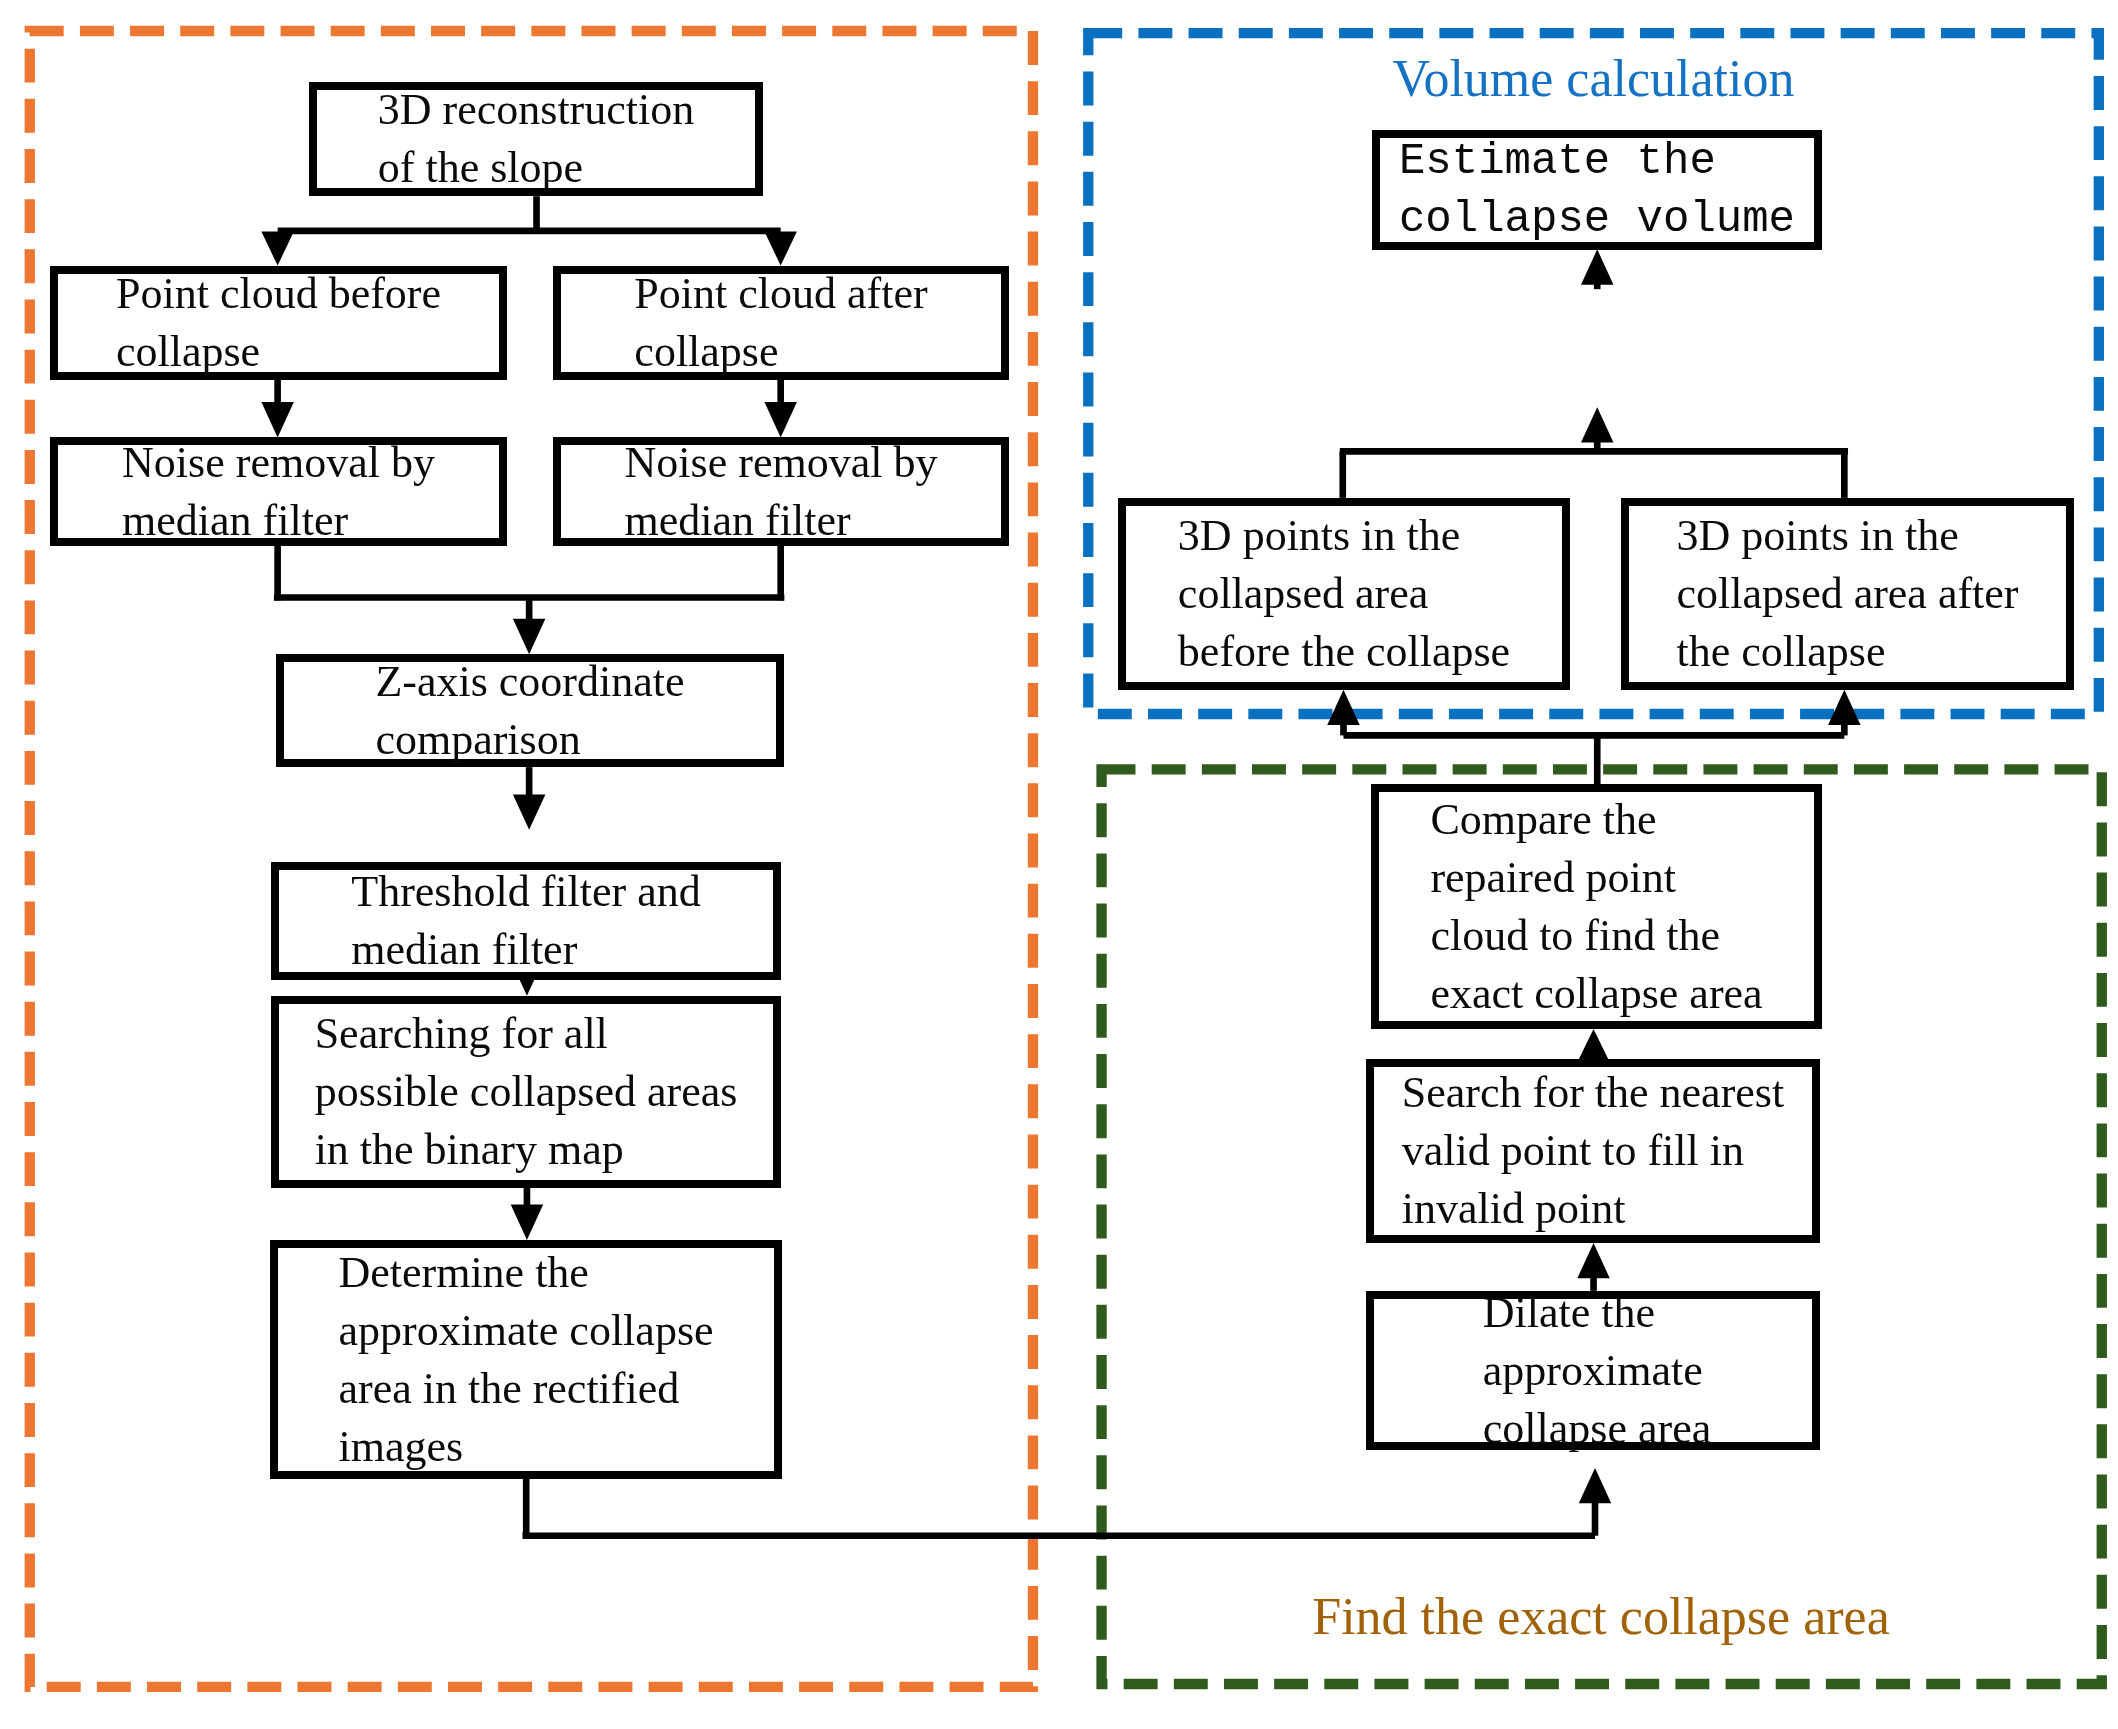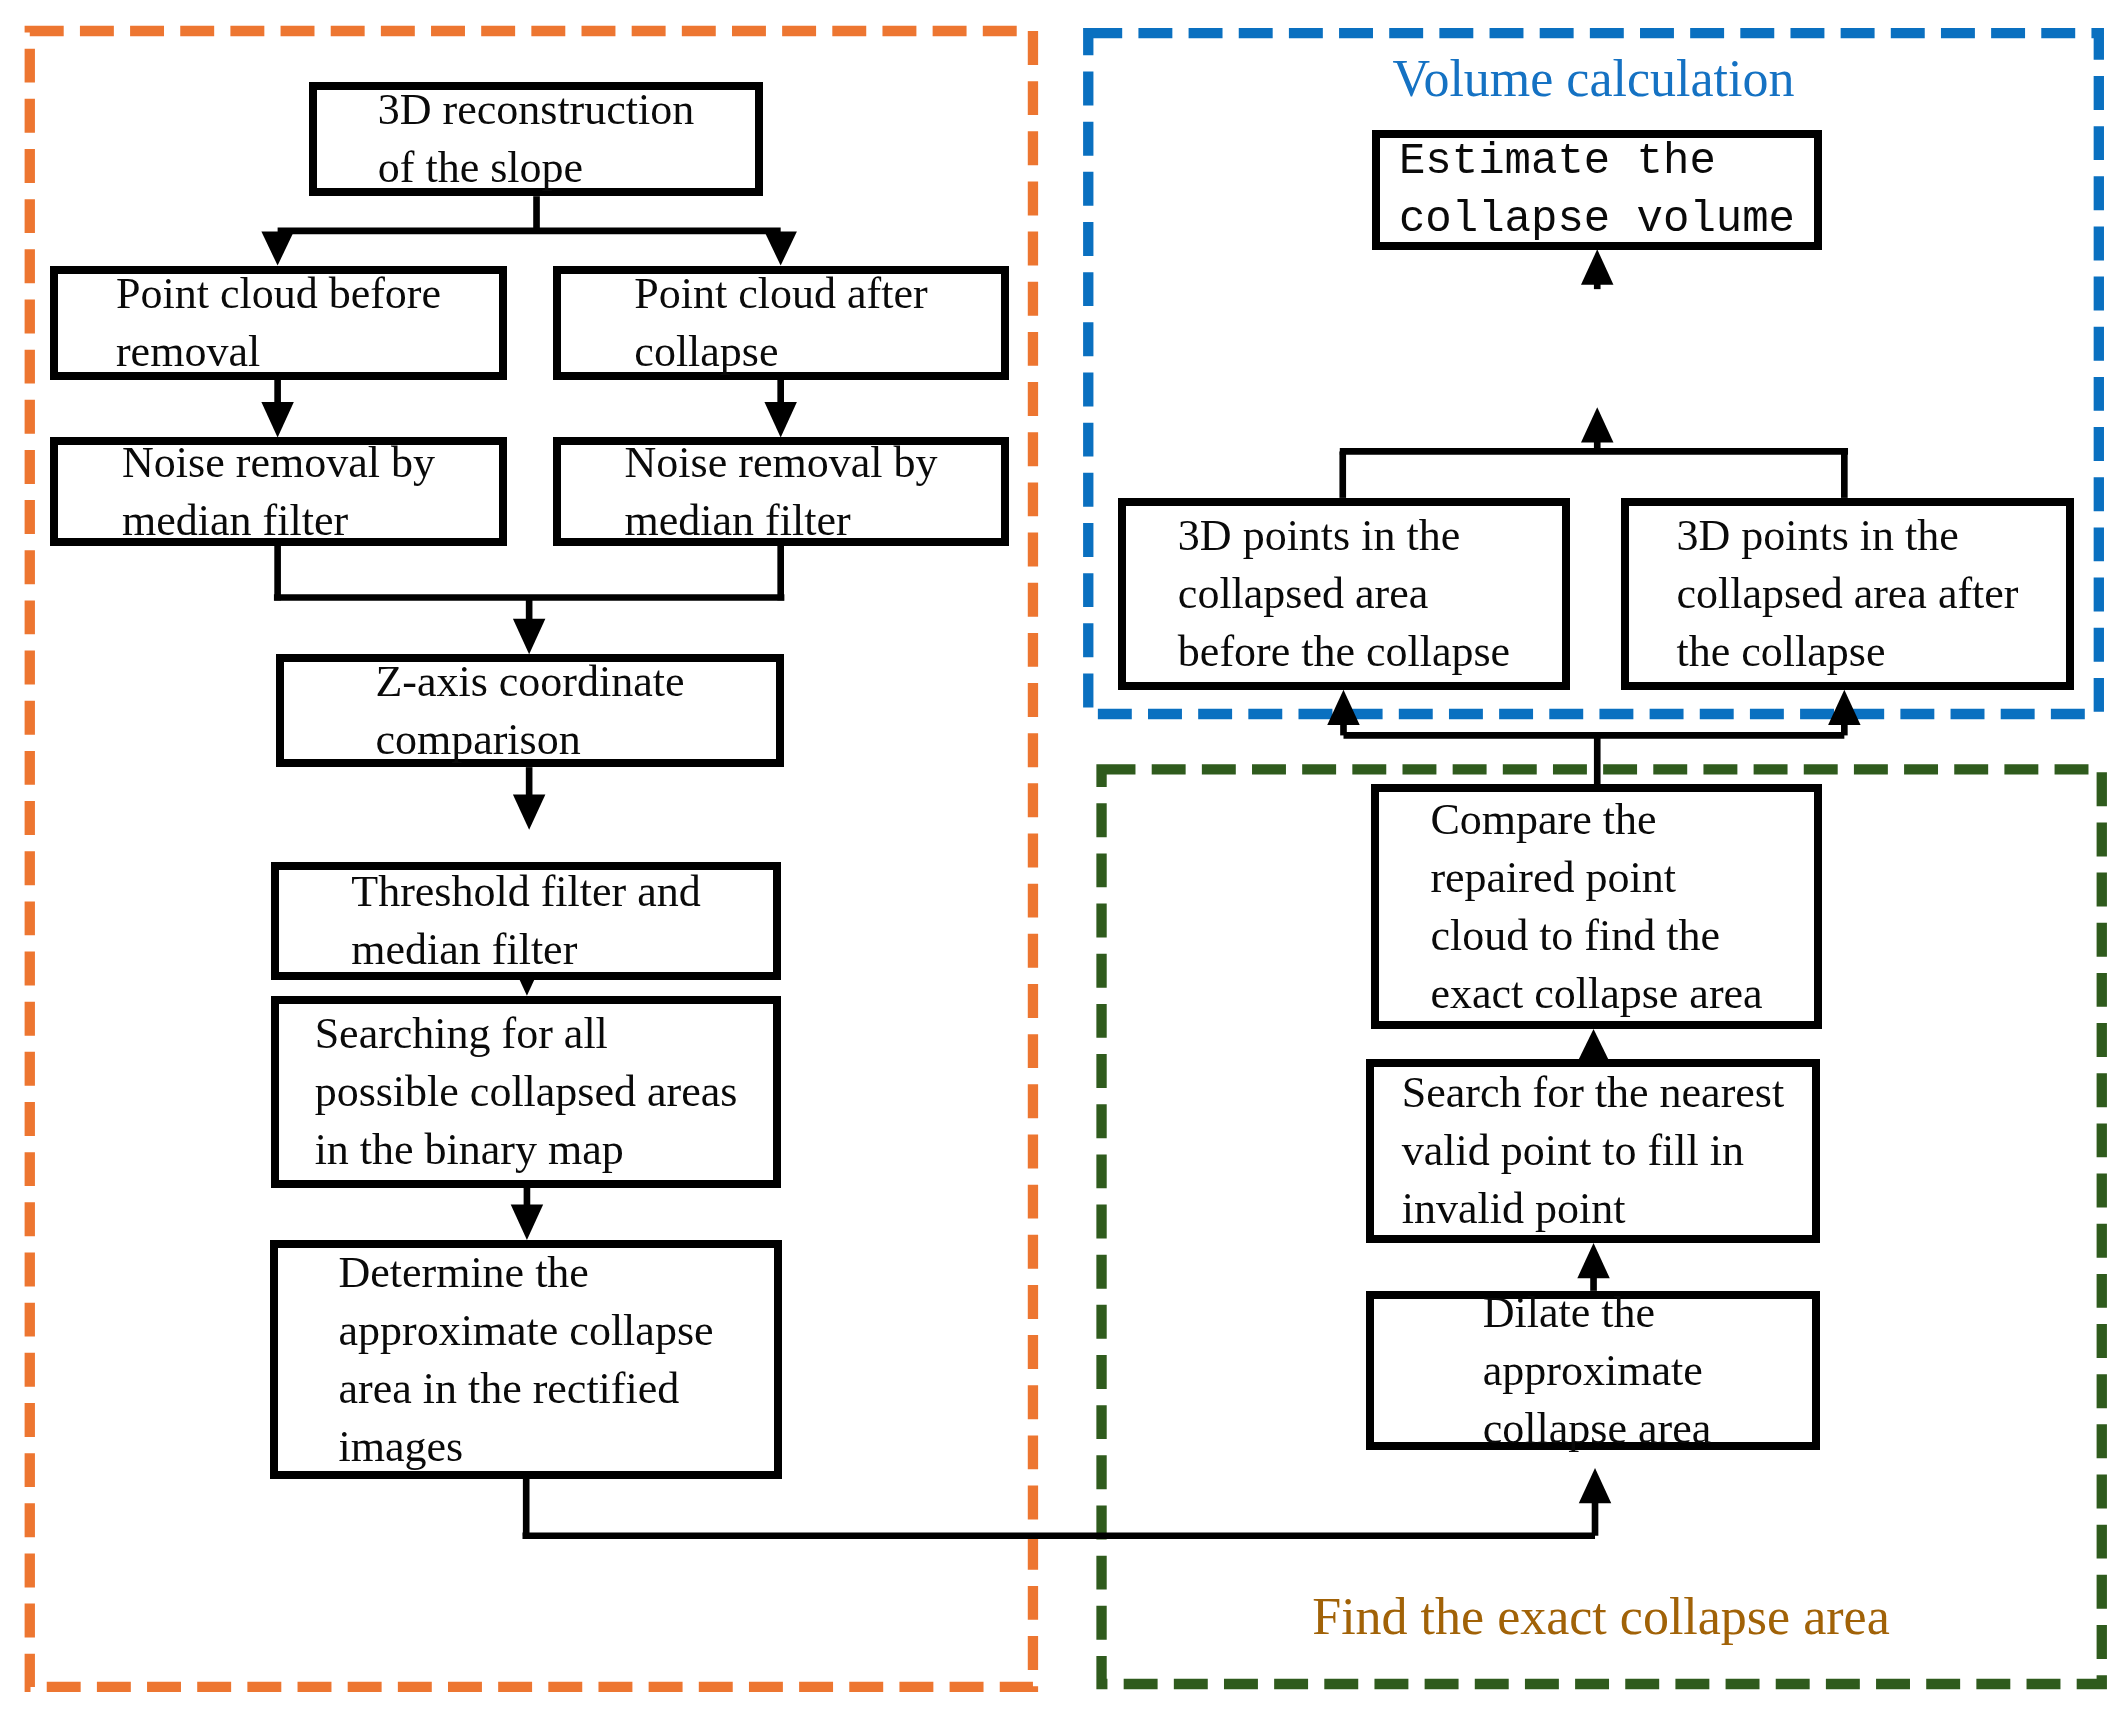--- a/index.html
+++ b/index.html
@@ -90,21 +90,21 @@
     <line x1="2165" y1="392" x2="2165" y2="383" stroke="#000" stroke-width="9"></line>
     <polygon points="2143,386 2187,386 2165,338" fill="#000"></polygon>
   </svg>
 
   <div class="region-label" style="left:1088px;top:49px;width:1011px;color:#1572C3;">Volume calculation</div>
   <div class="region-label" style="left:1101px;top:1587px;width:1000px;color:#a16207;">Find the exact collapse area</div>
 
   <div class="node" style="left:309px;top:82px;width:454px;height:114px;">3D reconstruction
 of the slope</div>
   <div class="node" style="left:50px;top:266px;width:457px;height:114px;">Point cloud before
-removal</div>
+collapse</div>
   <div class="node" style="left:553px;top:266px;width:456px;height:114px;">Point cloud after
 collapse</div>
   <div class="node" style="left:50px;top:437px;width:457px;height:109px;">Noise removal by
 median filter</div>
   <div class="node" style="left:553px;top:437px;width:456px;height:109px;">Noise removal by
 median filter</div>
   <div class="node" style="left:276px;top:654px;width:508px;height:113px;">Z-axis coordinate
 comparison</div>
   <div class="node" style="left:271px;top:830px;width:510px;height:118px;margin-top:32px;">Threshold filter and
 median filter</div>

